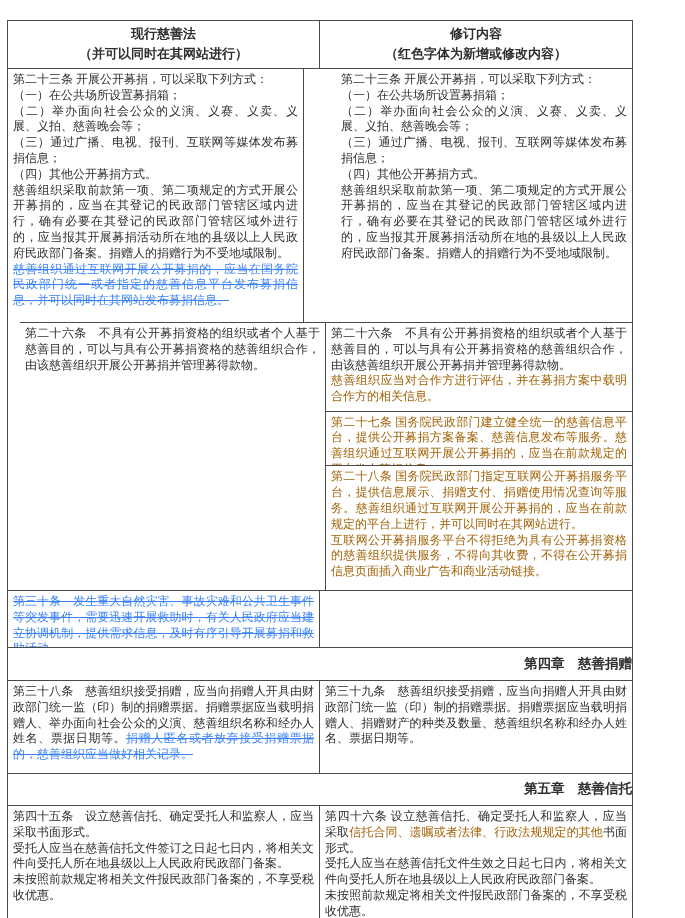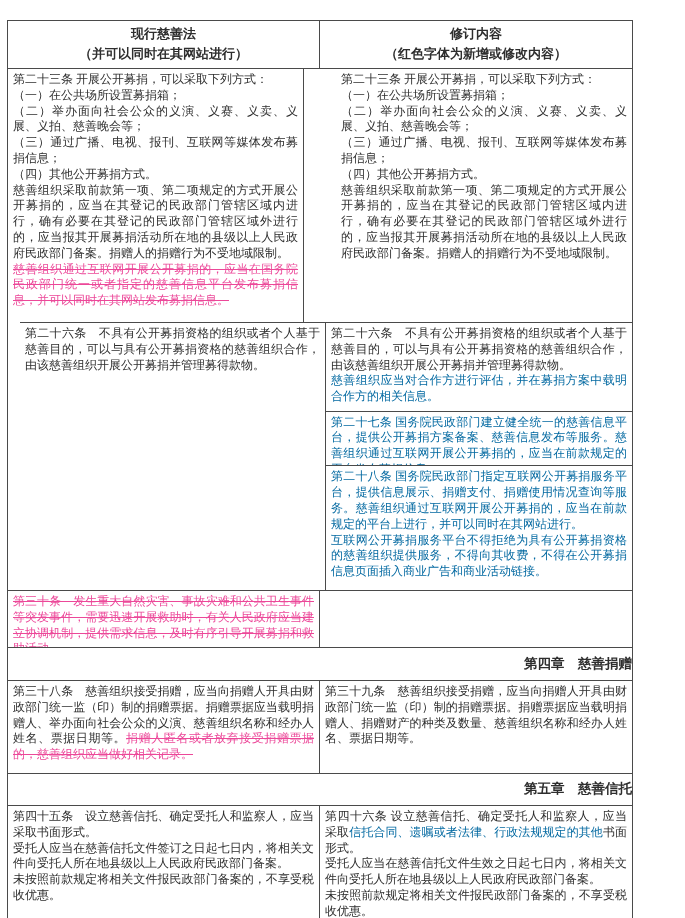--- a/index.html
+++ b/index.html
@@ -23,22 +23,22 @@
   .cell {
     width:50%;
     padding:3px 5px 0 5px;
     font-size:12px;
     line-height:15.8px;
     text-align:justify;
     overflow:hidden;
   }
   .cell.left { border-right:1px solid #4a4a4a; }
   .para { margin:0; }
-  .red { color:#0369a1;font-family:Liberation Serif, serif; }
-  .strike { color:#ec4899; text-decoration:line-through; }
+  .red { color:#a16207;font-family:Liberation Serif, serif; }
+  .strike { color:#3b82f6; text-decoration:line-through; }
   
   .hdr-row { height:47px; }
   .hdr-cell {
     width:50%; text-align:center;
     font-weight:bold; font-size:13px; line-height:20px;
     padding-top:3px;
   }
   .hdr-cell.left { border-right:1px solid #4a4a4a; }
   
   .row-a   { height:254px;gap:32px; }

